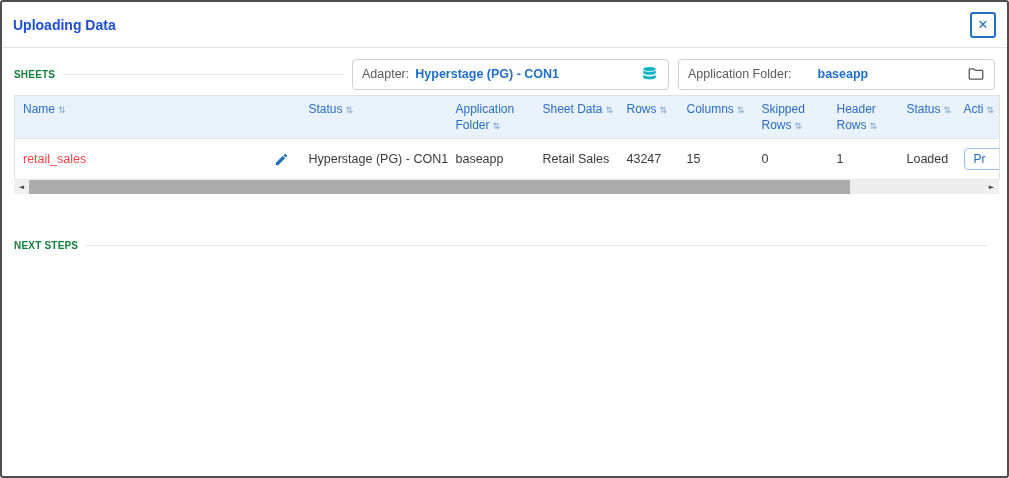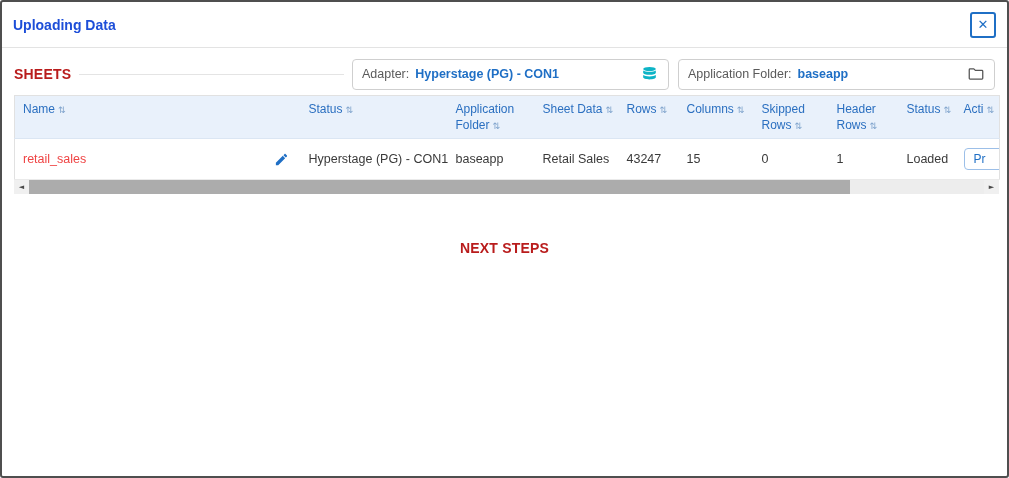--- a/index.html
+++ b/index.html
@@ -32,34 +32,34 @@
     background: #fff; color: #1f6fc5;
     font-size: 13px; font-weight: bold; line-height: 1;
     display: flex; align-items: center; justify-content: center;
     cursor: pointer; padding: 0;
     font-family: "DejaVu Sans", sans-serif;
   }
   
   .content { padding: 0 12px; }
   .section-row { display: flex; align-items: center; }
   .section-label {
-    font-size: 14px; font-weight: bold; color: #b91c1c; letter-spacing: .2px;
+    font-size: 10px; font-weight: bold; color: #15803d; letter-spacing: .2px;
     white-space: nowrap;
   }
   .rule { flex: 1; height: 1px; background: #e4e4e4; margin: 0 8px; }
   .sheets-row { margin-top: 10px; height: 32px; }
   .pill {
     display: flex; align-items: center;
     box-sizing: border-box;
     width: 317px; height: 31px;
     border: 1px solid #cfcfcf; border-radius: 4px;
     padding: 0 9px; background: #fff;
     cursor: pointer; flex: none;
   }
-  .pill + .pill { margin-left: 9px; }
+  .pill + .pill { margin-left: 9px; gap: 20px; }
   .pill-label { font-size: 12.5px; color: #5a5a5a; margin-right: 6px; white-space: nowrap; }
   .pill-value { font-size: 12.5px; color: #1f6fc5; font-weight: 600; white-space: nowrap; }
   .pill-icon { margin-left: auto; display: flex; align-items: center; }
   
   .sheets-table {
     margin-top: 5px;
     width: 985px; table-layout: fixed;
     border-collapse: collapse;
     border: 1px solid #e1e1e1;
   }
@@ -108,21 +108,21 @@
     font-size: 7px; color: #4a4a4a;
     background: #f0f0f0; cursor: pointer;
     font-family: "DejaVu Sans", sans-serif;
   }
   .hscroll-track { flex: 1; position: relative; background: #ededed; cursor: pointer; }
   .hscroll-thumb {
     position: absolute; left: 0; top: 0; bottom: 0;
     width: 86%; background: #acacac; cursor: grab;
   }
   
-  .next-steps-row { margin-top: 46px; flex-direction: column; }
+  .next-steps-row { margin-top: 46px; }
   .cards {
     margin-top: 41px;
     display: flex; justify-content: center; gap: 46px;
   }
   .card {
     box-sizing: border-box;
     width: 122px; height: 117px;
     border: 1px solid #d9d9d9; border-radius: 4px;
     background: #fff;
     display: flex; flex-direction: column; align-items: center; justify-content: center;

